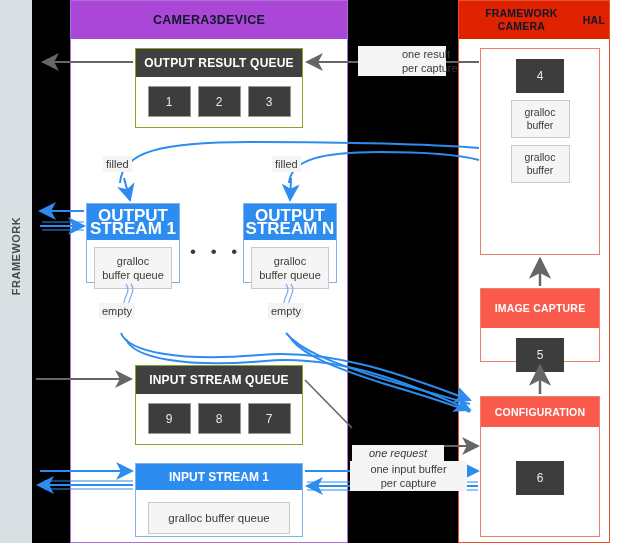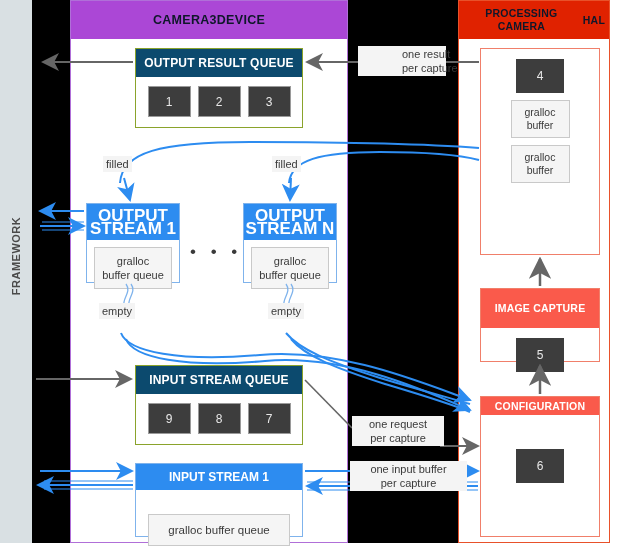--- a/index.html
+++ b/index.html
@@ -39,21 +39,21 @@
     color:#0f172a;font-weight:bold;text-align:center;
     box-sizing:border-box;
     display:flex;align-items:center;justify-content:center;
   }
   .head-cam{height:38px;background:#ab47d6;font-size:12.5px;letter-spacing:.3px;}
   .head-hal{height:38px;background:#e02200;font-size:10.5px;line-height:13px;padding:0 4px;letter-spacing:.2px;}
 
   
   .qbox{position:absolute;box-sizing:border-box;border:1px solid #8aa32b;background:#fff;}
   .qbox .qhead{
-    background:#0c4a6e;color:#fff;font-weight:bold;font-size:12px;
+    background:#404040;color:#fff;font-weight:bold;font-size:12px;
     height:28px;display:flex;align-items:center;justify-content:center;
     letter-spacing:.2px;
   }
   .qbody{display:flex;gap:7px;justify-content:center;padding:9px 0 10px 0;}
   .chip{
     width:43px;height:31px;background:#3d3d3d;border:1px solid #9a9a9a;
     color:#e8e8e8;font-size:12px;display:flex;align-items:center;justify-content:center;
     box-sizing:border-box;
   }
 
@@ -108,21 +108,21 @@
   </div>
   <div class="black-left"></div>
   <div class="black-mid"></div>
 
   <div class="panel panel-cam">
     <div class="panel-head head-cam">CAMERA3DEVICE</div>
   </div>
 
   <div class="panel panel-hal">
     <div class="panel-head head-hal">
-      <span>PROCESSING CAMERA</span>&nbsp;
+      <span>FRAMEWORK CAMERA</span>&nbsp;
       <span>HAL</span>
     </div>
   </div>
 
   <div class="qbox" style="left:135px;top:48px;width:168px;height:80px;">
     <div class="qhead">OUTPUT RESULT QUEUE</div>
     <div class="qbody">
       <div class="chip">1</div>
       <div class="chip">2</div>
       <div class="chip">3</div>
@@ -161,42 +161,42 @@
     <div class="qhead">INPUT STREAM QUEUE</div>
     <div class="qbody">
       <div class="chip">9</div>
       <div class="chip">8</div>
       <div class="chip">7</div>
     </div>
   </div>
 
   <div class="sbox" style="left:135px;top:463px;width:168px;height:74px;">
     <div class="shead" style="height:26px;font-size:12px;">INPUT STREAM 1</div>
-    <div class="sinner" style="margin:24px 12px;padding:8px 2px;font-size:11.5px;">gralloc buffer queue</div>
+    <div class="sinner" style="margin:12px 12px;padding:8px 2px;font-size:11.5px;">gralloc buffer queue</div>
   </div>
 
   <div class="rbox" style="left:480px;top:48px;width:120px;height:207px;">
     <div class="rchip">4</div>
     <div class="gbuf">
       <span>gralloc</span><br>
       <span>buffer</span>
     </div>
     <div class="gbuf">
       <span>gralloc</span><br>
       <span>buffer</span>
     </div>
   </div>
 
   <div class="rbox" style="left:480px;top:288px;width:120px;height:74px;">
     <div class="rhead" style="height:39px;">IMAGE CAPTURE</div>
     <div class="rchip">5</div>
   </div>
 
   <div class="rbox" style="left:480px;top:396px;width:120px;height:141px;">
-    <div class="rhead" style="height:18px;">CONFIGURATION</div>
+    <div class="rhead" style="height:30px;">CONFIGURATION</div>
     <div class="rchip" style="margin-top:34px;">6</div>
   </div>
 
   <svg class="ov" viewBox="0 0 621 549">
     <defs>
       <marker id="gA" markerWidth="9" markerHeight="9" refX="8" refY="4.5" orient="auto">
         <path d="M0,0 L9,4.5 L0,9 L2.4,4.5 z" fill="#666"></path>
       </marker>
       <marker id="bA" markerWidth="9" markerHeight="9" refX="8" refY="4.5" orient="auto">
         <path d="M0,0 L9,4.5 L0,9 L2.4,4.5 z" fill="#2d8cf0"></path>
@@ -278,21 +278,21 @@
   <div class="tag" style="left:103px;top:156px;">filled</div>
   <div class="tag" style="left:272px;top:156px;">filled</div>
   <div class="tag" style="left:99px;top:303px;">empty</div>
   <div class="tag" style="left:268px;top:303px;">empty</div>
 
   <div class="tag" style="left:358px;top:46px;width:88px;padding-left:44px;">
     <span>one result</span><br>
     <span>per capture</span>
   </div>
 
-  <div class="tag" style="left:352px;top:416px;width:92px;">
+  <div class="tag" style="left:352px;top:445px;width:92px;font-style:italic;">
     <span>one request</span><br>
     <span>per capture</span>
   </div>
 
   <div class="tag" style="left:350px;top:461px;width:117px;">
     <span>one input buffer</span><br>
     <span>per capture</span>
   </div>
 
 </div>

